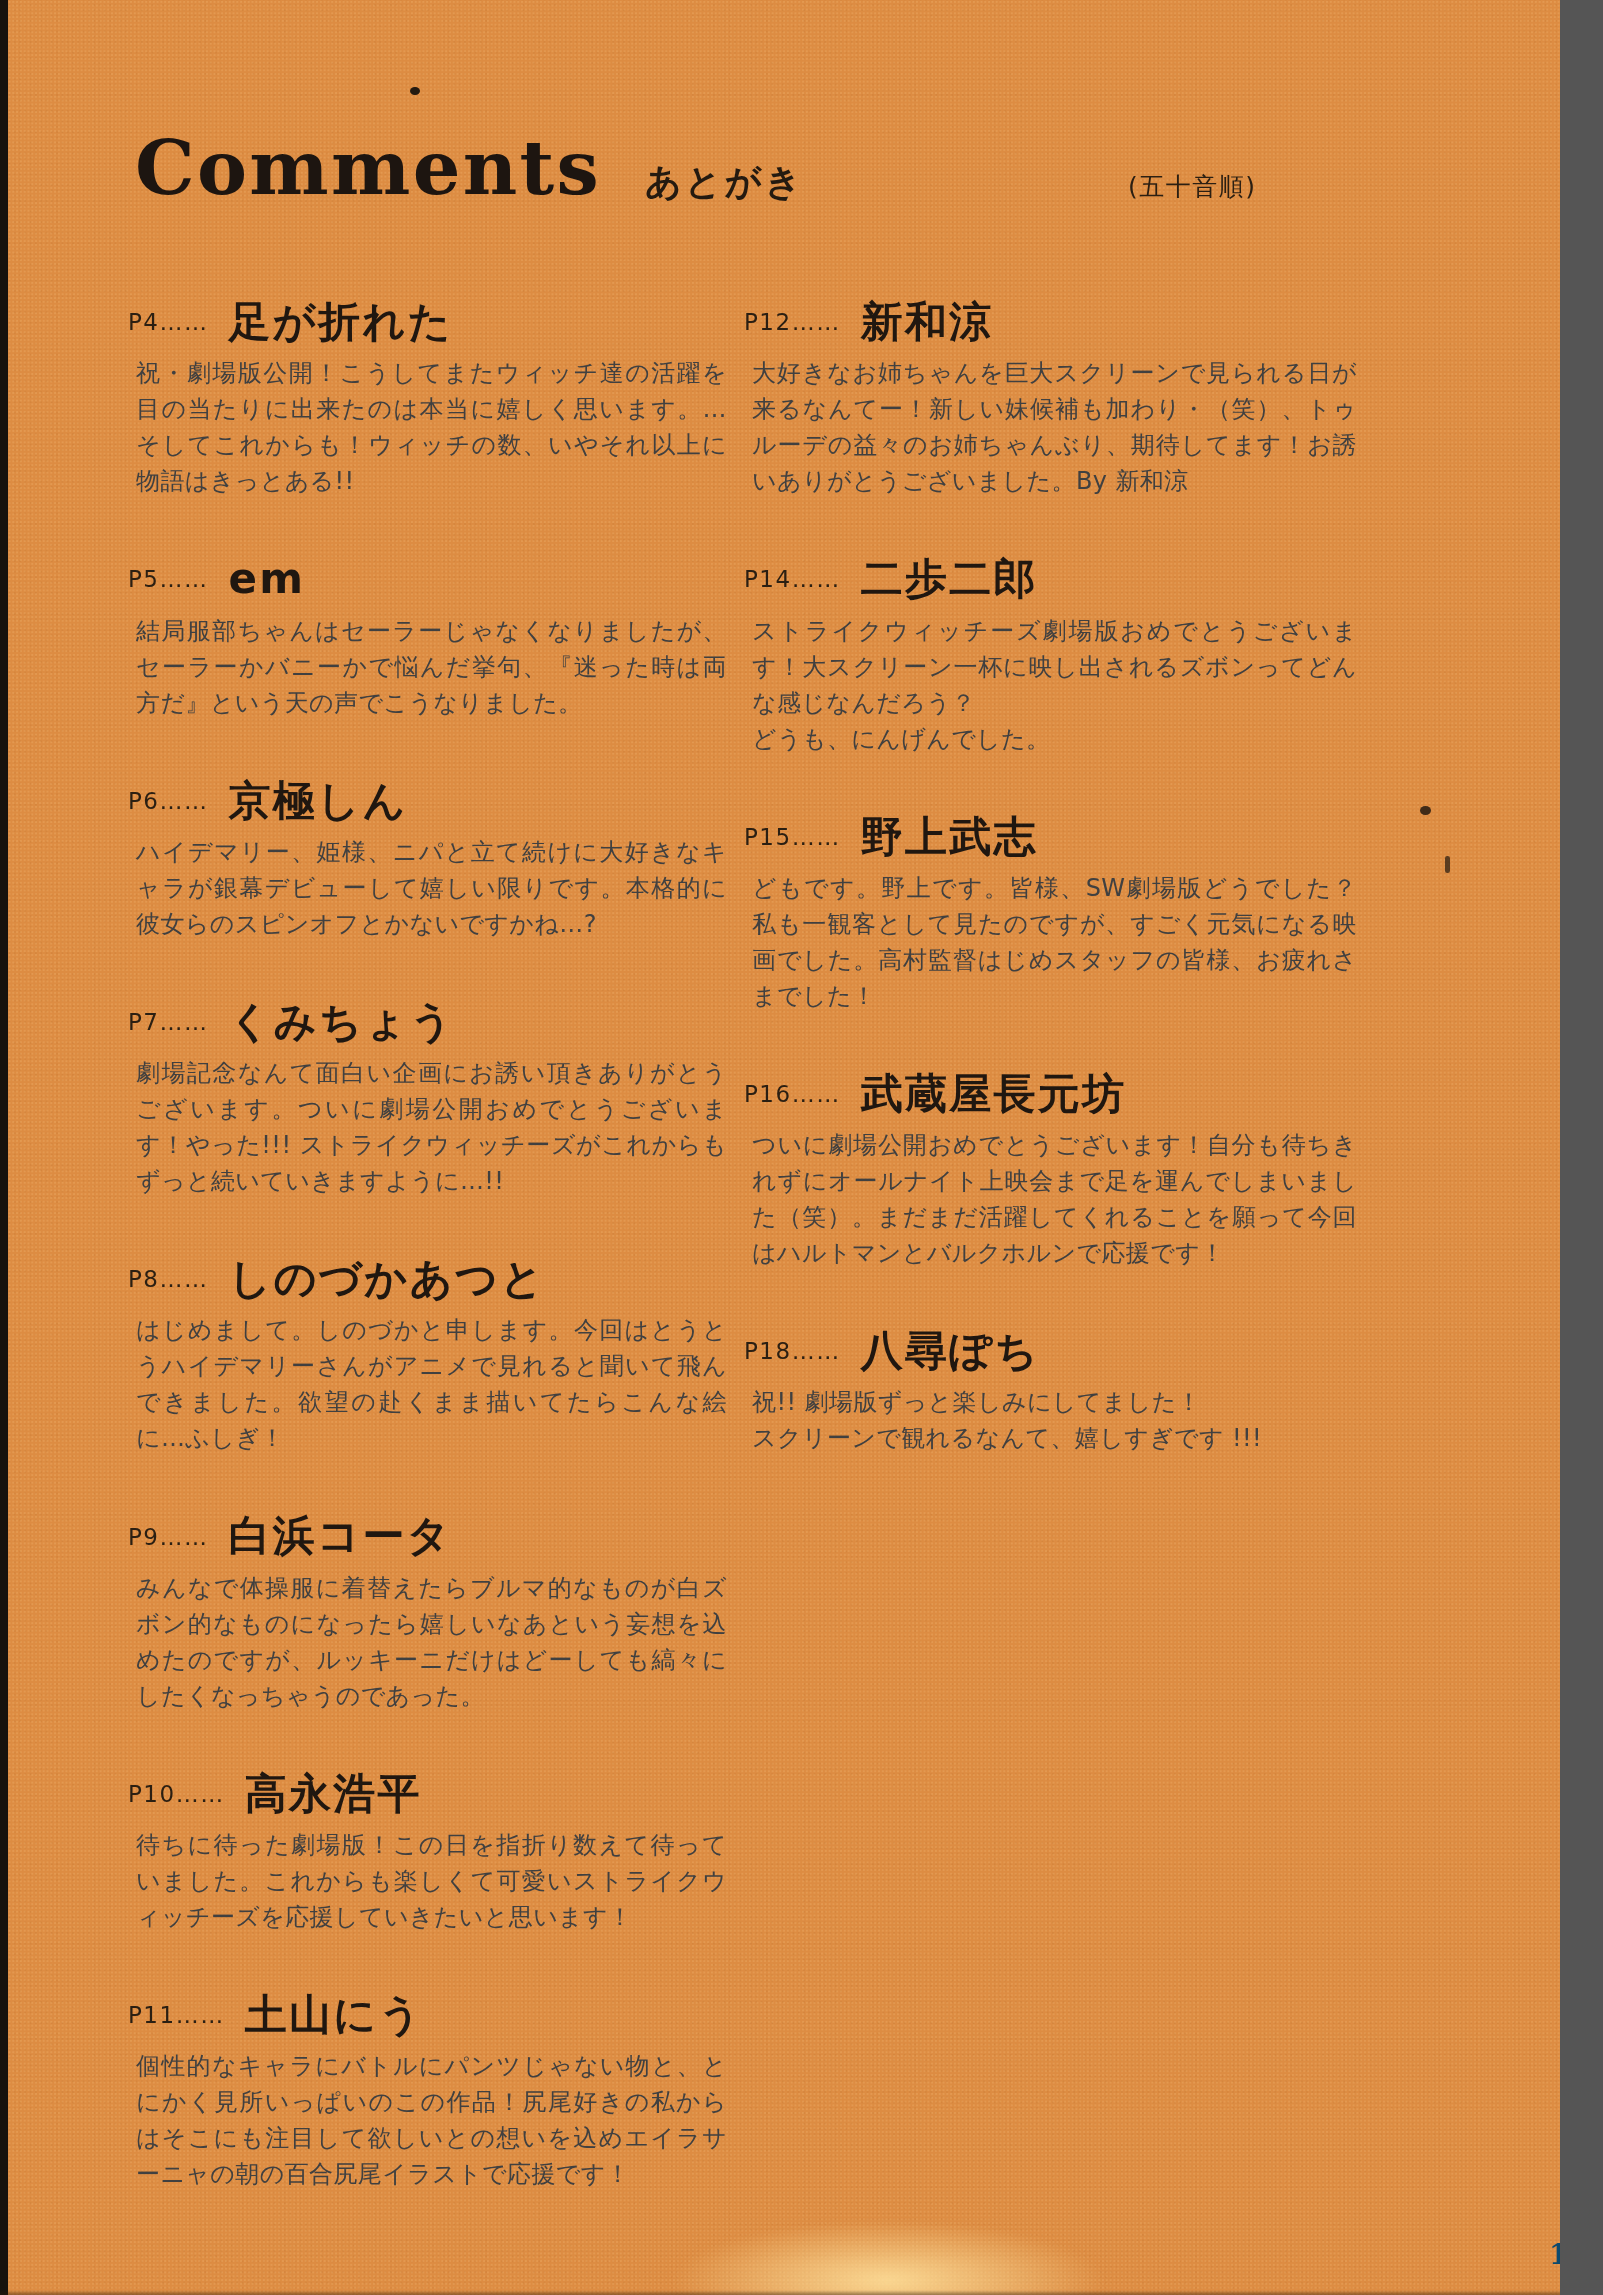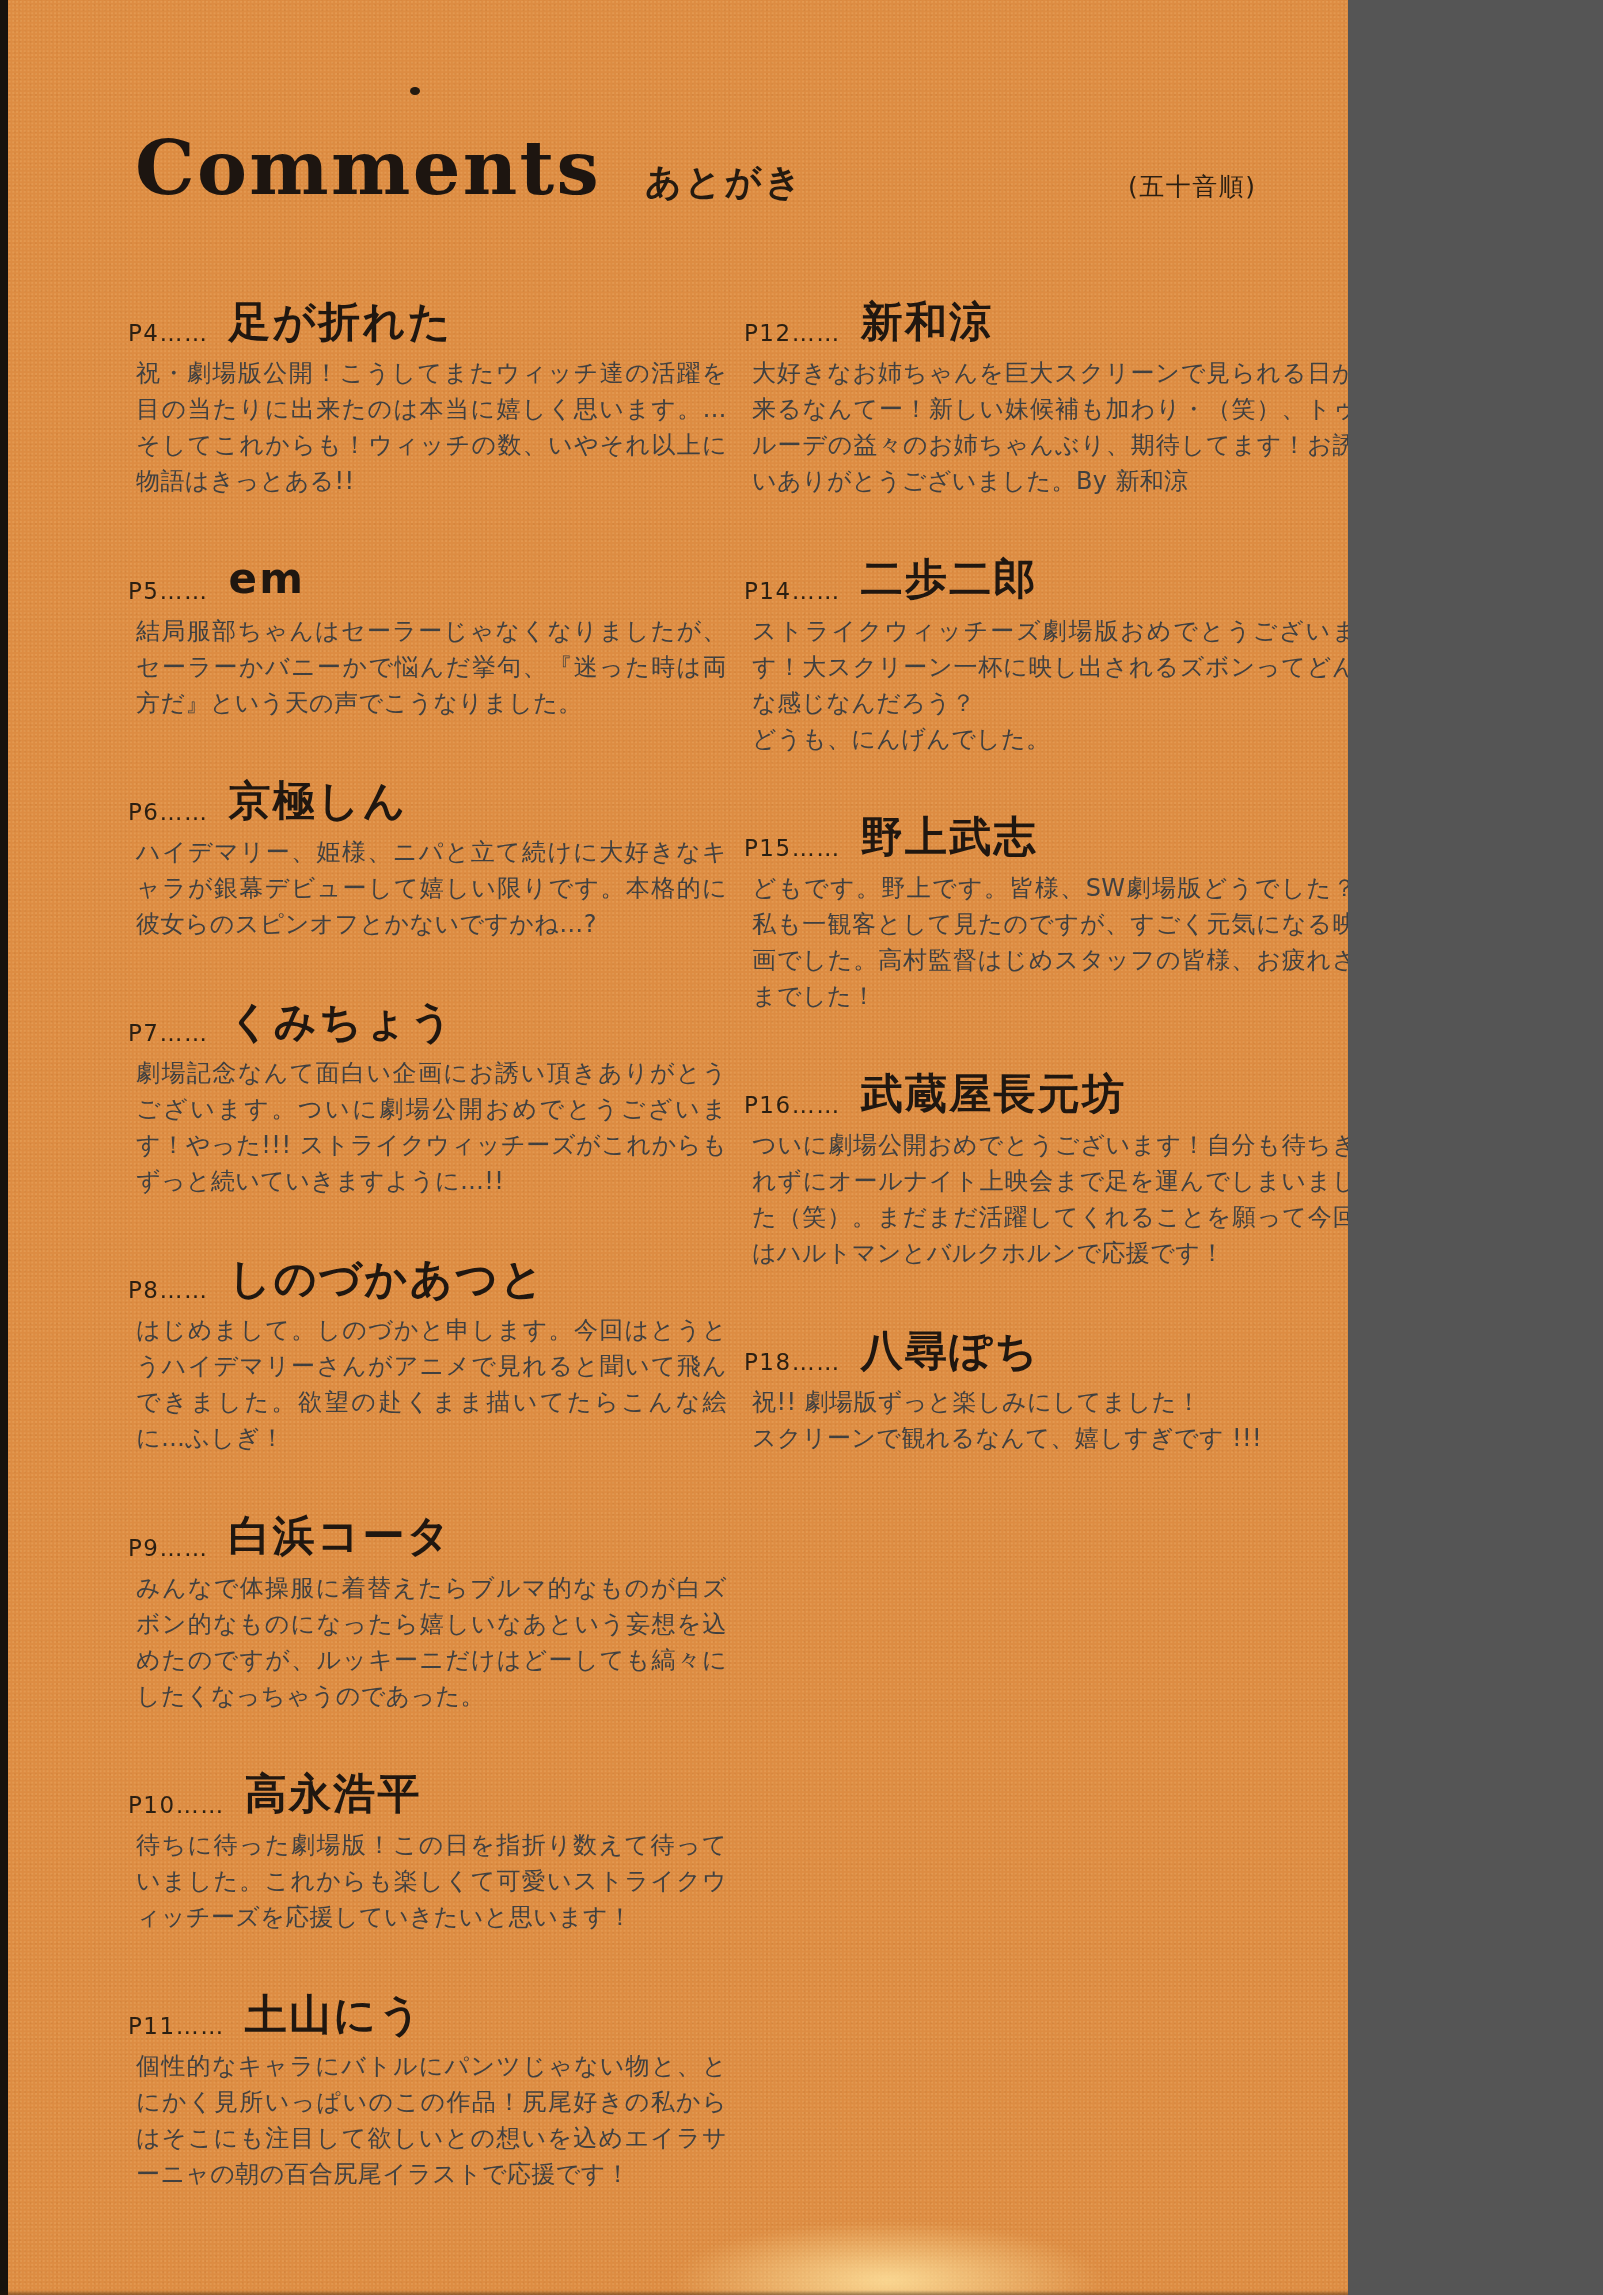--- a/index.html
+++ b/index.html
@@ -1,18 +1,18 @@
 <!DOCTYPE html>
 <html style="font-size:12px"><head>
 <meta charset="utf-8">
 <style>
   html,body { margin:0; padding:0; background:#555; }
   .page {
     position:relative;
-    width:1348px; height:2295px;
+    width:1560px; height:2295px;
     background-color:#dd8c42;
     overflow:hidden;
     font-family:"DejaVu Sans", sans-serif;
     color:#2e2012;
   }
   
   .page::before {
     content:"";
     position:absolute; inset:0;
     background-image:
@@ -65,21 +65,21 @@
 
   .columns {
     position:absolute; left:128px; top:298px;
     display:flex; align-items:flex-start;
   }
   .col { width:607px; }
   .col.right { width:621px; margin-left:9px; }
 
   .entry { margin-bottom:56px; }
   .entry-header {
-    display:flex; align-items:flex-end;
+    display:flex; align-items:center;
     margin-bottom:9px;
   }
   .pref {
     font-size:23px; letter-spacing:1.5px; color:#2b1f12;
     white-space:nowrap;
   }
   .author {
     font-size:42px; font-weight:bold;
     margin-left:20px; letter-spacing:2.3px;
     color:#201710; line-height:1.15;

